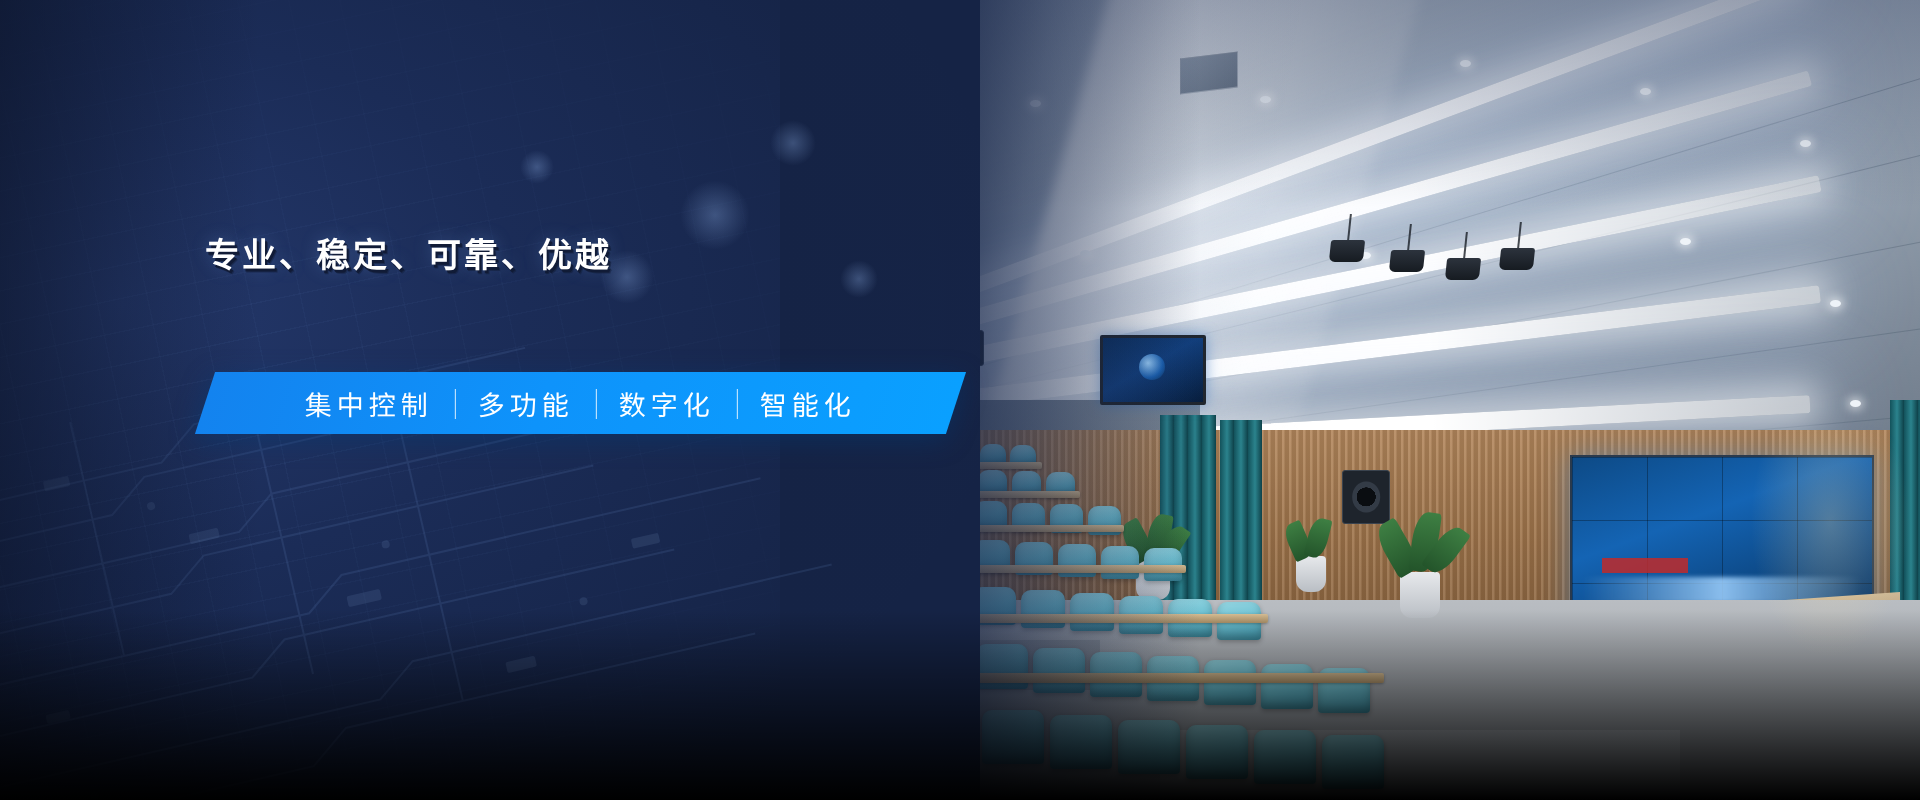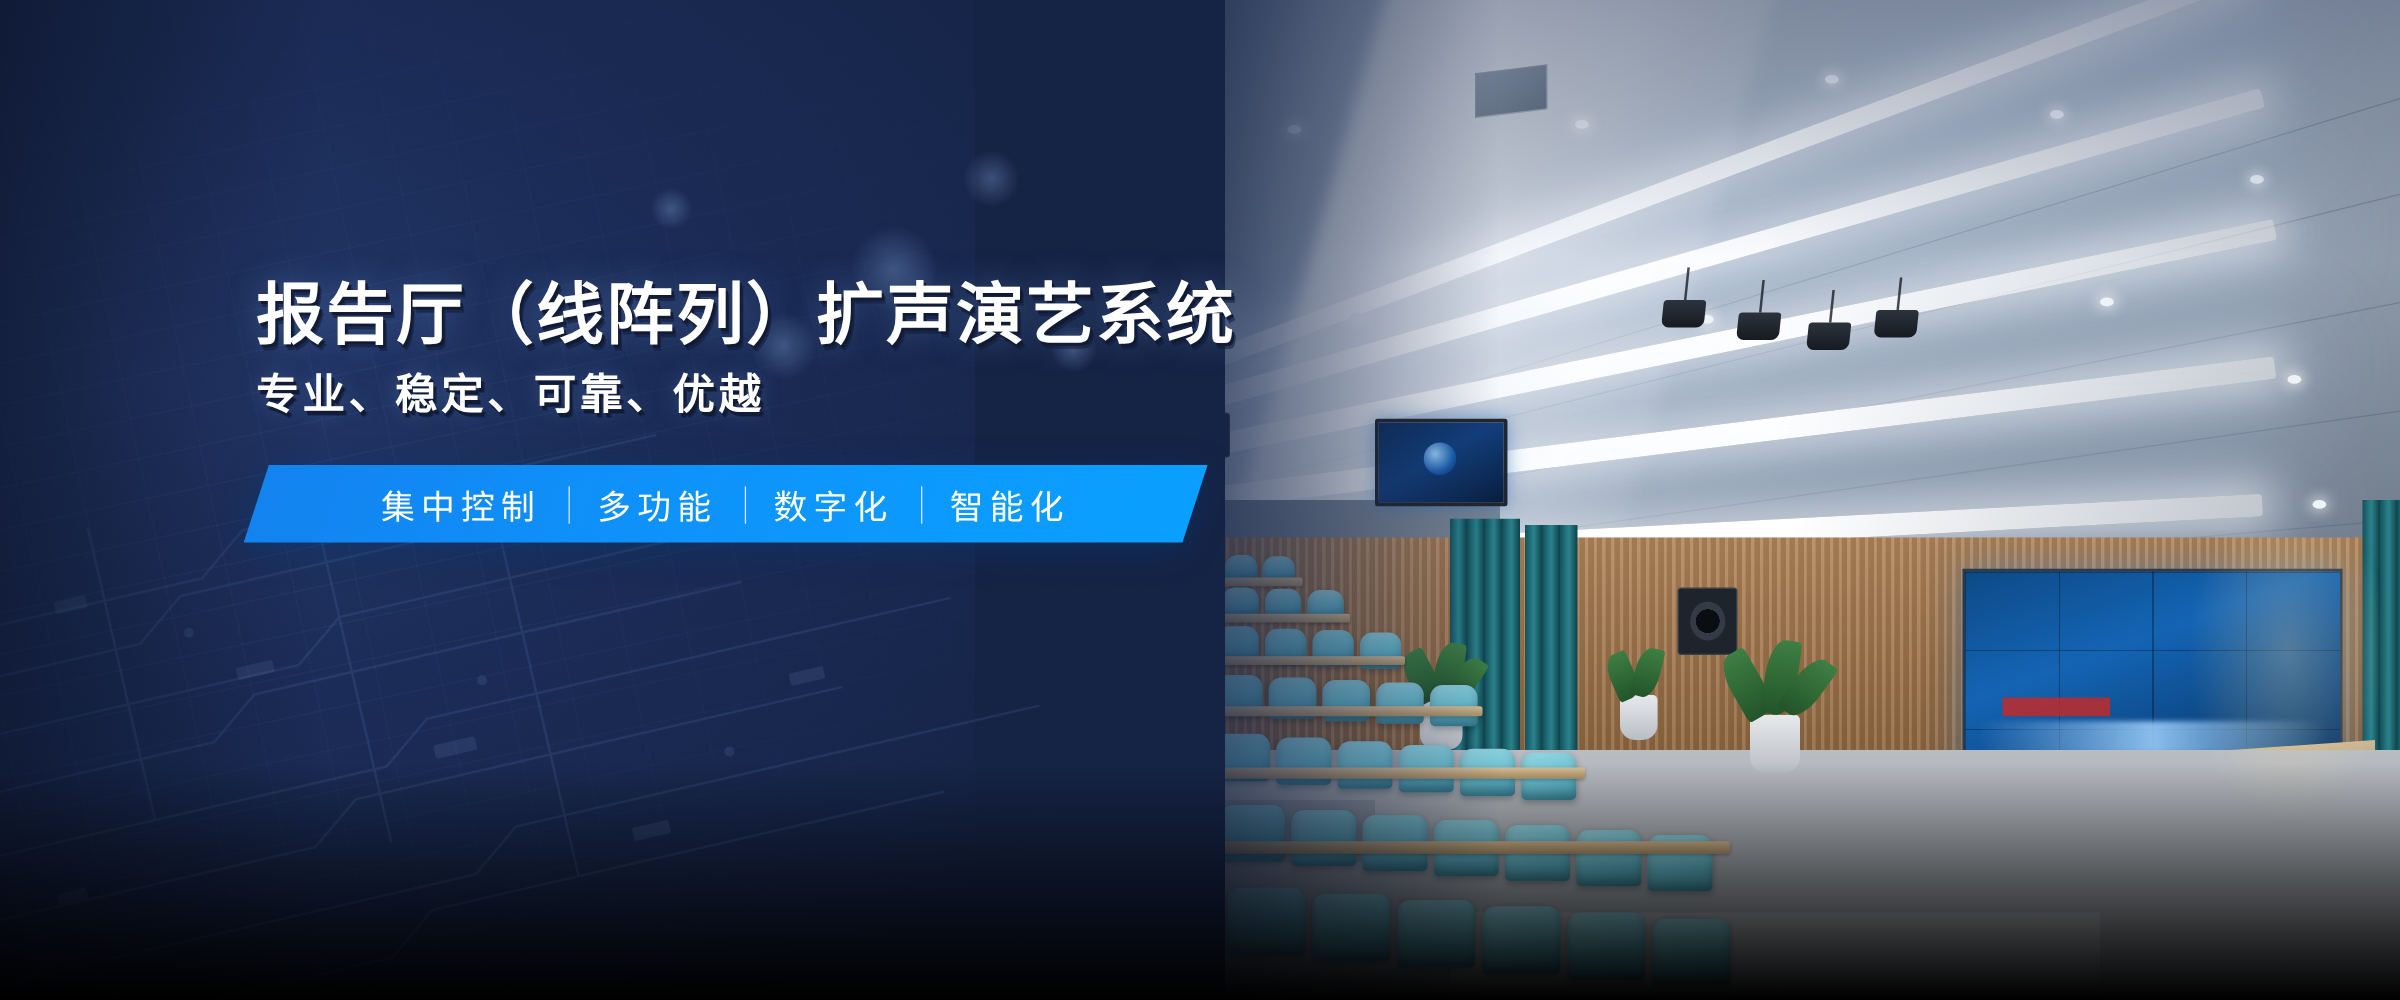--- a/index.html
+++ b/index.html
@@ -586,21 +586,20 @@
 
   <div class="bokeh" style="left:680px; top:180px; width:70px; height:70px;"></div>
   <div class="bokeh" style="left:770px; top:120px; width:46px; height:46px;"></div>
   <div class="bokeh" style="left:600px; top:250px; width:54px; height:54px;"></div>
   <div class="bokeh" style="left:840px; top:260px; width:38px; height:38px;"></div>
   <div class="bokeh" style="left:520px; top:150px; width:34px; height:34px;"></div>
 
   <div class="left-vignette"></div>
 
   <div class="copy">
-    <div class="headline">报告厅（线阵列）扩声演艺系统</div>
     <div class="subline">专业、稳定、可靠、优越</div>
   </div>
 
   <div class="tagbar-wrap">
     <div class="tagbar">
       <div class="tagbar-inner">
         <span class="tag">集中控制</span>
         <span class="tag-sep"></span>
         <span class="tag">多功能</span>
         <span class="tag-sep"></span>

